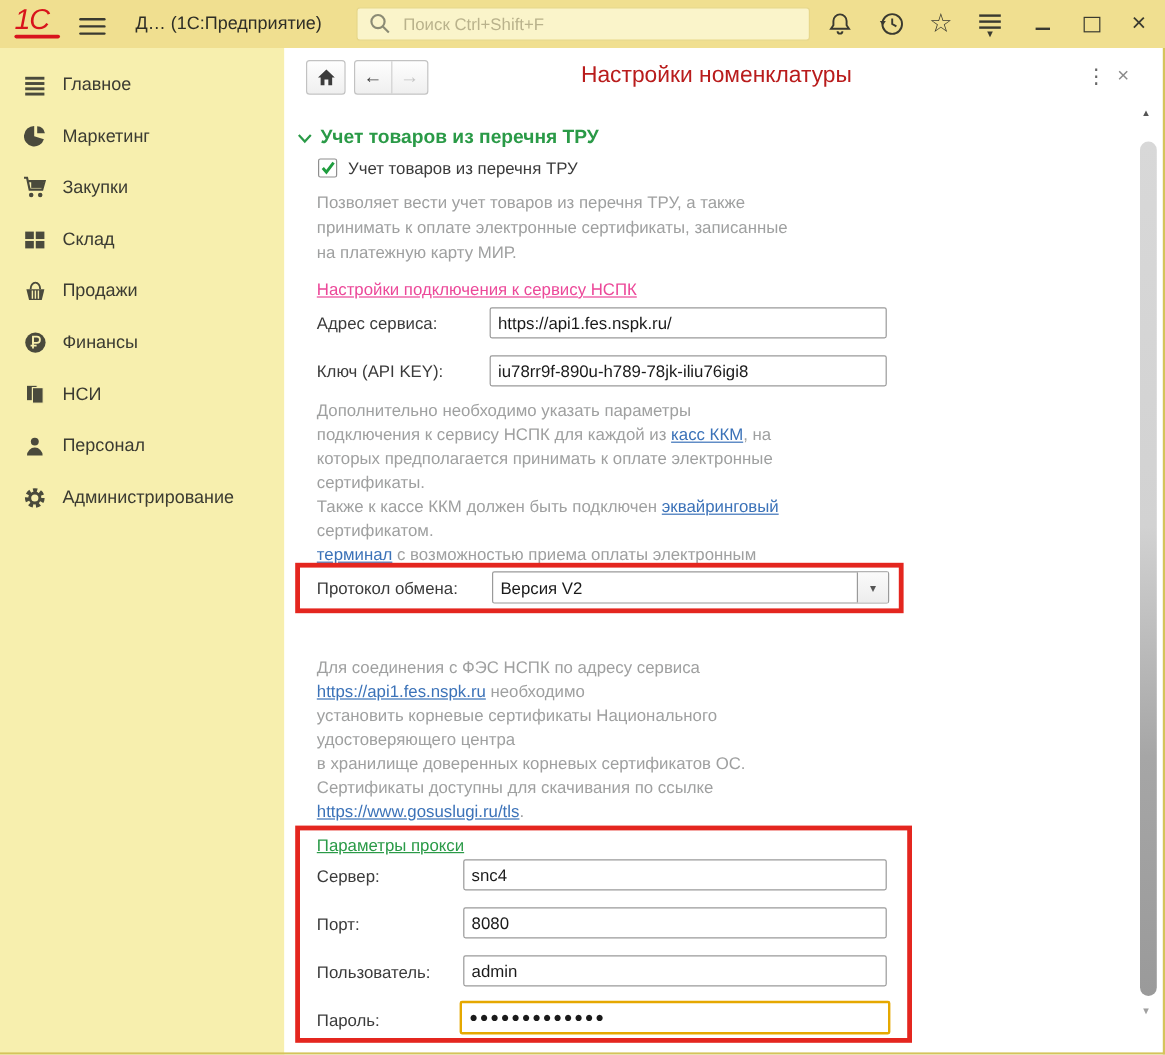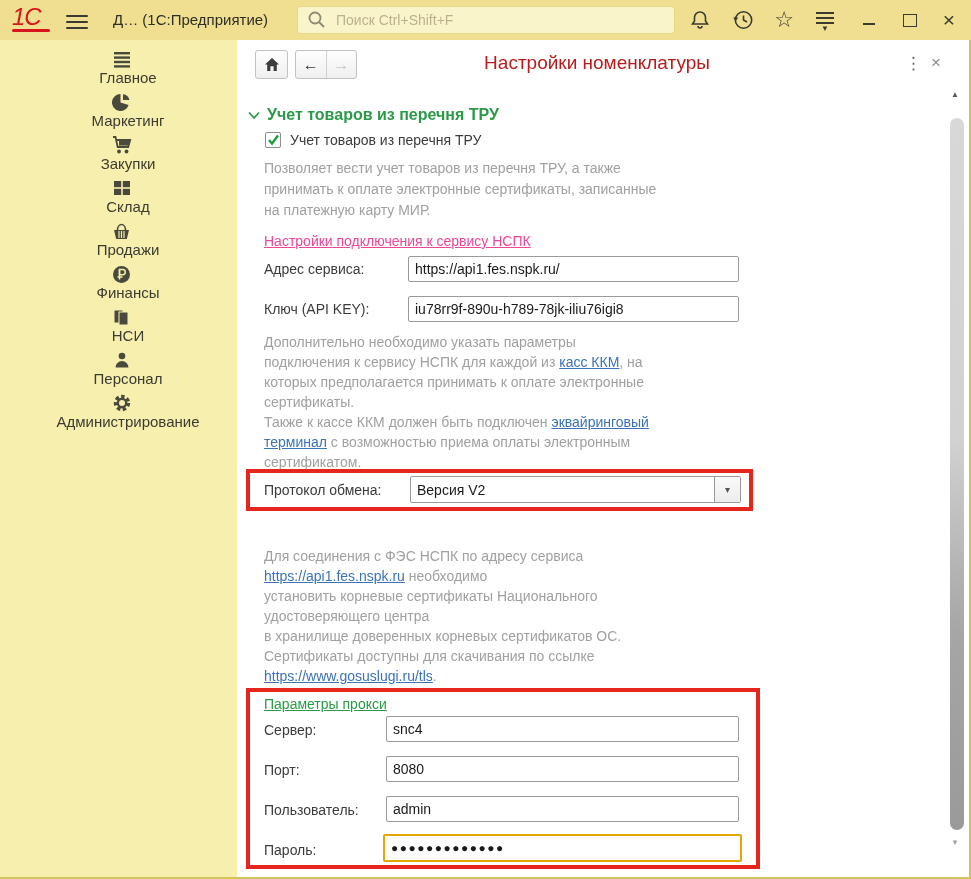--- a/index.html
+++ b/index.html
@@ -20,21 +20,21 @@
   .tb-ico{position:absolute;top:7px;width:26px;height:26px;display:flex;align-items:center;
     justify-content:center;color:#3a3a30;cursor:default;}
   .star-g{font-size:22px;line-height:22px;}
   .svc-lines span{display:block;width:18px;height:2px;background:#3a3a30;margin:3px 0;}
   .svc-car{font-size:8px;line-height:4px;text-align:center;color:#3a3a30;}
   .min-bar{width:12px;height:2px;background:#3a3a30;margin-top:8px;}
   .max-box{width:12px;height:11px;border:1.5px solid #3a3a30;}
   .close-g{font-size:21px;line-height:20px;}
   
   #sidebar{position:absolute;left:0;top:40px;width:237px;height:839px;background:#f7efae;}
-  .side-item{height:43px;display:flex;align-items:center;padding-left:19px;cursor:pointer;flex-direction:column;}
+  .side-item{height:43px;display:flex;align-items:center;padding-left:19px;cursor:pointer;}
   .side-ico{width:20px;height:20px;margin-right:13px;display:flex;align-items:center;justify-content:center;}
   .side-label{font-size:15px;color:#3b3b32;}
   
   #content{position:absolute;left:237px;top:40px;width:734px;height:839px;background:#fff;}
   .tb-btn{position:absolute;display:flex;align-items:center;justify-content:center;
     background:linear-gradient(#fefefe,#efefef);border:1px solid #c2c2c2;border-radius:3px;box-sizing:border-box;}
   .navgrp{display:flex;}
   .nav-half{width:30px;height:27px;display:flex;align-items:center;justify-content:center;font-size:16px;font-weight:bold;}
   .panel-title{position:absolute;left:0;top:12px;width:720px;text-align:center;font-size:19px;color:#b91c1c;}
   .dots-g{font-size:17px;color:#666;letter-spacing:0;}
@@ -278,24 +278,24 @@
     <div class="abs gray" style="left:27px;top:292px;">
       <div><span>Дополнительно необходимо указать параметры</span></div>
       <div>
         <span>подключения к сервису НСПК для каждой из </span><span class="blu">касс ККМ</span><span>, на</span>
       </div>
       <div><span>которых предполагается принимать к оплате электронные</span></div>
       <div><span>сертификаты.</span></div>
       <div>
         <span>Также к кассе ККМ должен быть подключен </span><span class="blu">эквайринговый</span>
       </div>
+      <div><span>сертификатом.</span></div>
       <div>
         <span class="blu">терминал</span><span> с возможностью приема оплаты электронным</span>
       </div>
-      <div><span>сертификатом.</span></div>
     </div>
 
     <div class="abs lbl" style="left:27px;top:442px;">Протокол обмена:</div>
     <div class="combo" style="left:173px;top:436px;width:331px;">
       <span class="combo-val">Версия V2</span>
       <span class="combo-btn">
         <span>▾</span>
       </span>
     </div>
     <div class="redbox" style="left:9px;top:429px;width:507px;height:42px;"></div>

